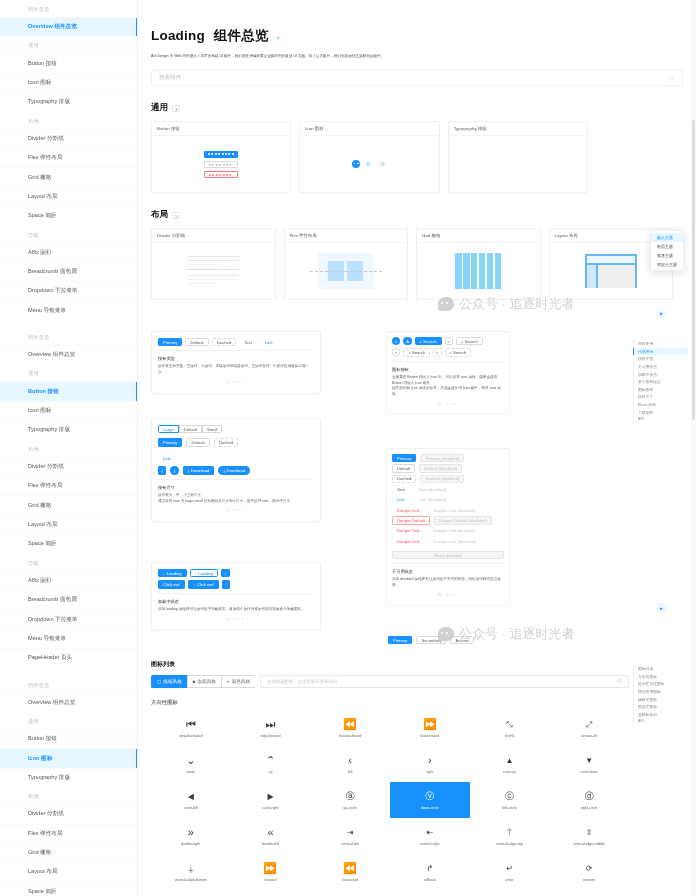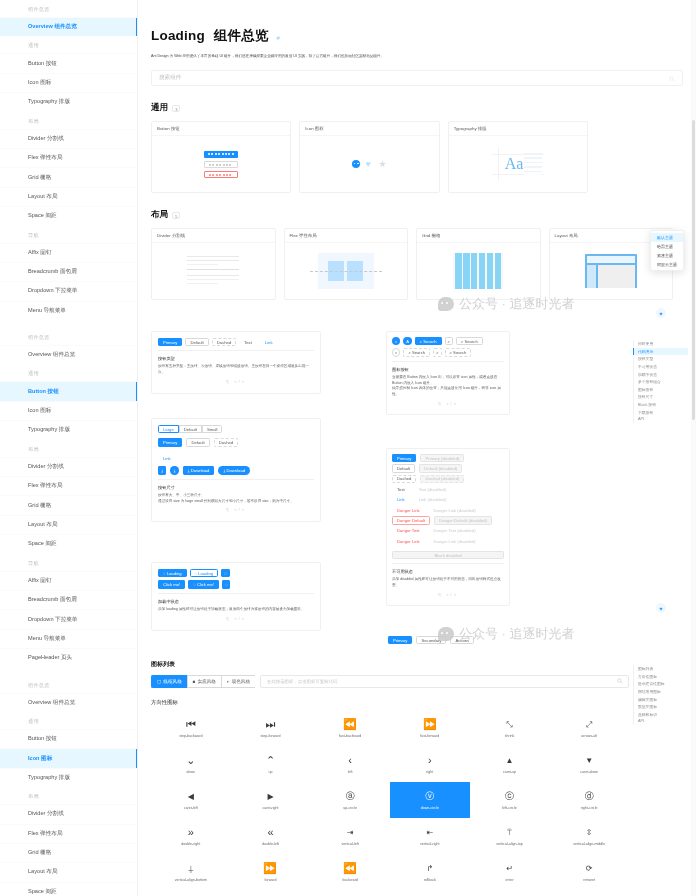--- a/index.html
+++ b/index.html
@@ -296,29 +296,20 @@
         <div class="card-body">
           <div class="iconart">
             <span class="ia-smile"></span>
             <span class="ia-heart">♥</span>
             <span class="ia-star">★</span>
           </div>
         </div>
       </div>
       <div class="card">
         <div class="card-hd">Typography 排版</div>
-        <div class="card-body">
-          <div class="typoart">
-            <span class="vline"></span>
-              <span class="hline"></span>
-              <span class="hline2"></span>
-            <span class="lines"></span>
-              <span class="aa">Aa</span>
-          </div>
-        </div>
       </div>
     </div>
 
     <div class="sec-head">
       <span>布局</span>
       <span class="badge">5</span>
     </div>
     <div class="card-row" style="padding-right:10px;">
       <div class="card">
         <div class="card-hd">Divider 分割线</div>

